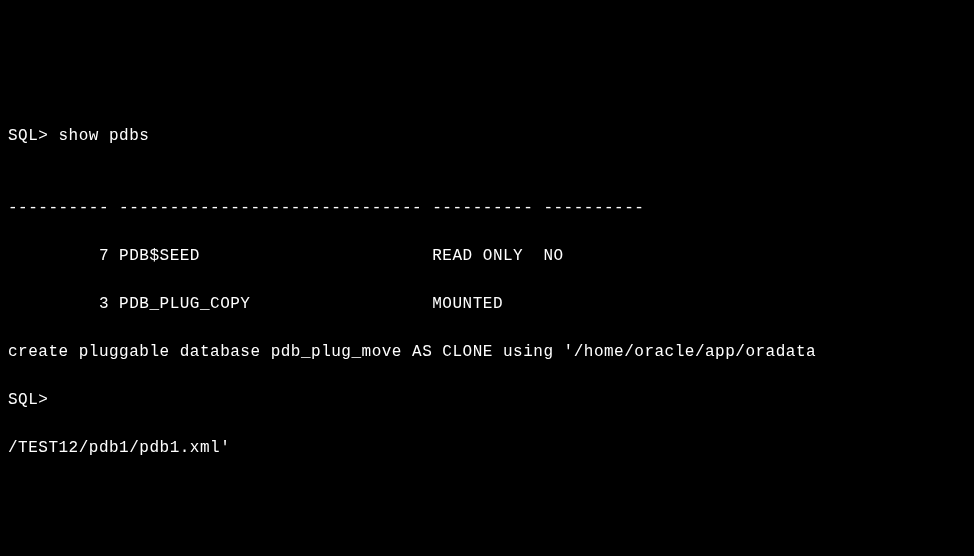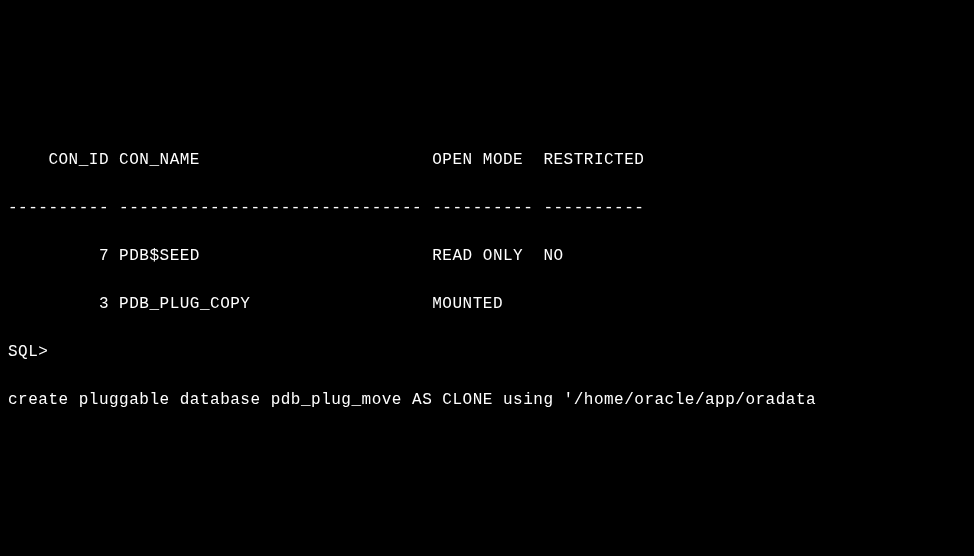--- a/index.html
+++ b/index.html
@@ -27,27 +27,28 @@
     .line {
       white-space: pre;
     }
   </style>
 </head>
 <body>
 
 
 
 <div class="terminal">
+<div class="line">SQL&gt; show pdbs</div>
 <div class="line"></div>
-<div class="line">    CON_ID CON_NAME                       OPEN MODE  RESTRICTED</div>
 <div class="line">---------- ------------------------------ ---------- ----------</div>
 <div class="line">         7 PDB$SEED                       READ ONLY  NO</div>
 <div class="line">         3 PDB_PLUG_COPY                  MOUNTED</div>
+<div class="line">create pluggable database pdb_plug_move AS CLONE using '/home/oracle/app/oradata</div>
 <div class="line">SQL&gt;</div>
-<div class="line">create pluggable database pdb_plug_move AS CLONE using '/home/oracle/app/oradata</div>
+<div class="line">/TEST12/pdb1/pdb1.xml'</div>
 
 
 
 <div class="line"></div>
 
 <div class="line"></div>
 
 <div class="line"></div>
 
 

